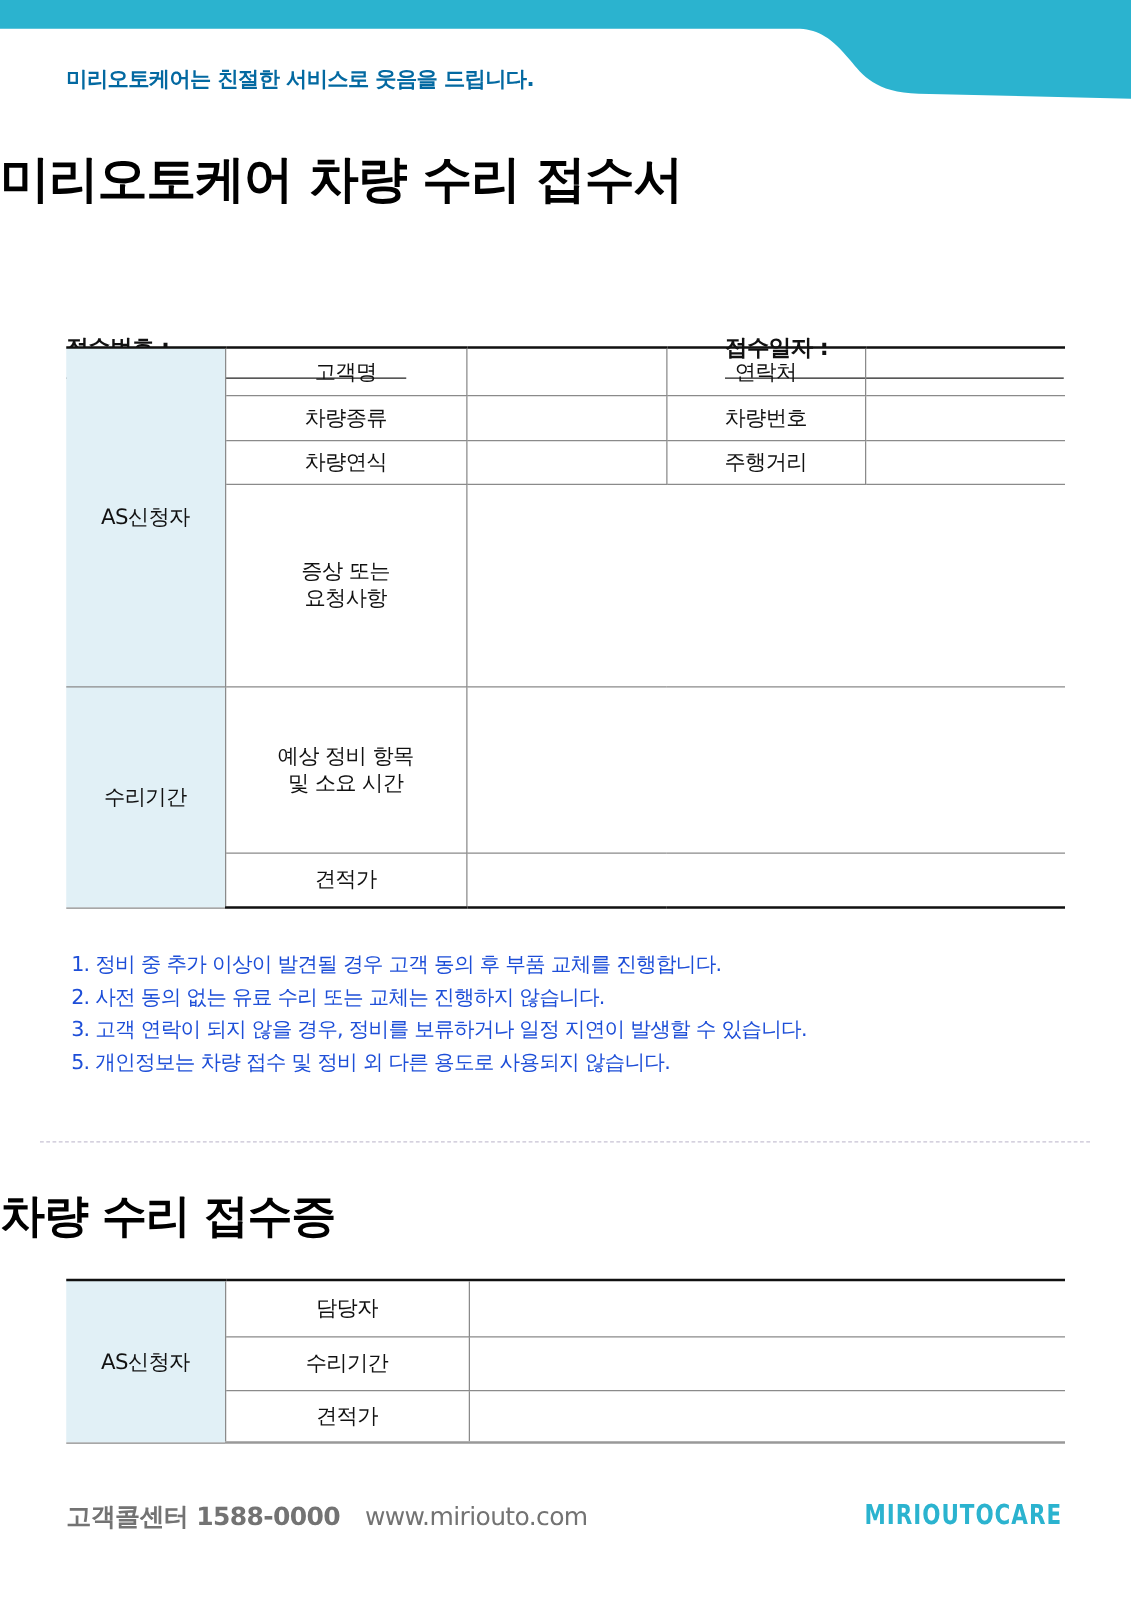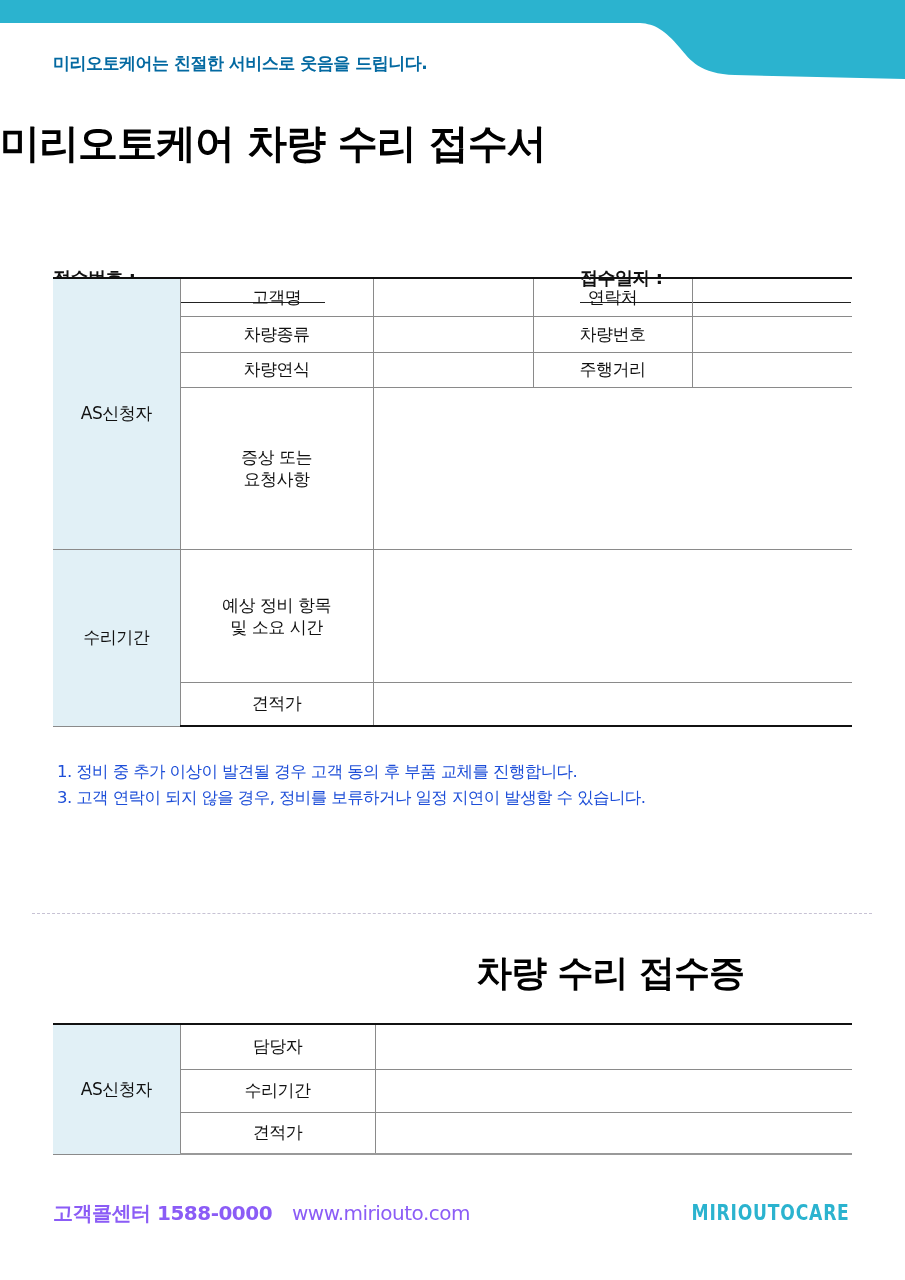--- a/index.html
+++ b/index.html
@@ -44,26 +44,26 @@
 
   .notes {
     position: absolute; left: 57px; top: 759px; margin: 0; padding: 0; list-style: none;
     font-size: 16.5px; line-height: 26px; letter-spacing: -0.6px; color: #1d4ed8;
   }
   .cut-line {
     position: absolute; left: 32px; width: 840px; top: 913px;
     border-top: 1.5px dashed #c7c2d4;
   }
   .sub-title {
-    position: absolute; left: 12px; width: 732px; top: 949px; text-align: right;
+    position: absolute; left: 0; width: 732px; top: 949px; text-align: left;
     font-size: 36px; font-weight: bold; letter-spacing: -1px; color: #000;
   }
   .footer-left {
     position: absolute; left: 53px; top: 1200px;
-    font-size: 20px; color: #8b5cf6; letter-spacing: -0.5px;
+    font-size: 20px; color: #737373; letter-spacing: -0.5px;
   }
   .footer-left .phone { font-weight: bold; }
   .footer-left .url { margin-left: 14px; }
   .brand {
     position: absolute; right: 55px; top: 1200px;
     font-size: 22px; font-weight: bold; color: #2bb3cf; letter-spacing: 1px;
     font-family: "DejaVu Sans", sans-serif; transform: scaleX(0.78); transform-origin: right center;
   }
 </style>
 </head>
@@ -134,21 +134,23 @@
   </tr>
   <tr style="height:44px">
     <td>견적가</td>
     <td colspan="3"></td>
   </tr>
 </tbody>
   </table>
 
 <ul class="notes">
   <li>1. 정비 중 추가 이상이 발견될 경우 고객 동의 후 부품 교체를 진행합니다.</li>
+  <li>2. 사전 동의 없는 유료 수리 또는 교체는 진행하지 않습니다.</li>
   <li>3. 고객 연락이 되지 않을 경우, 정비를 보류하거나 일정 지연이 발생할 수 있습니다.</li>
+  <li>5. 개인정보는 차량 접수 및 정비 외 다른 용도로 사용되지 않습니다.</li>
 </ul>
 
 <div class="cut-line"></div>
 
 <div class="sub-title">차량 수리 접수증</div>
 
 <table class="form" id="t2">
   <colgroup>
     <col style="width:127px">
       <col style="width:195px">

